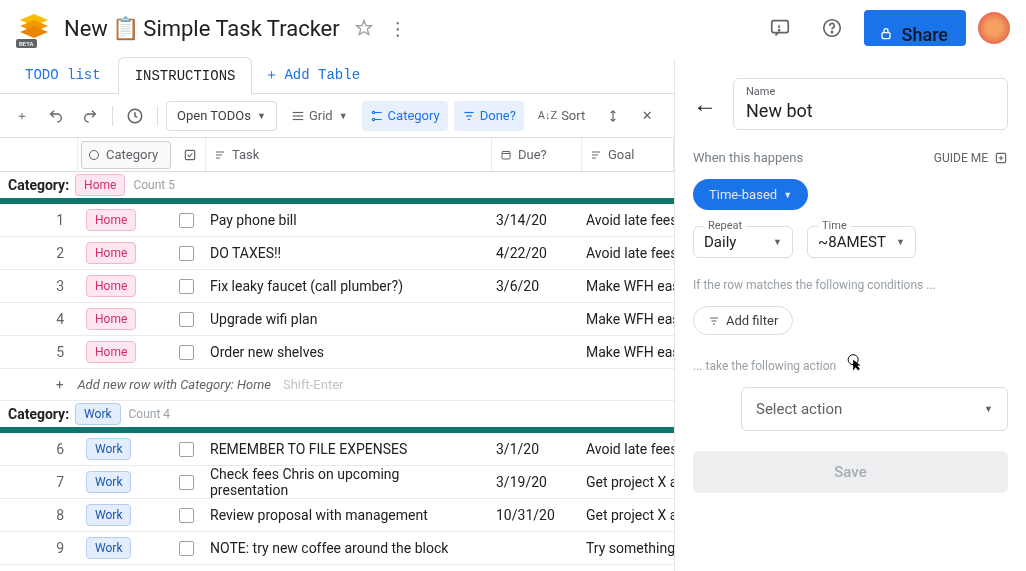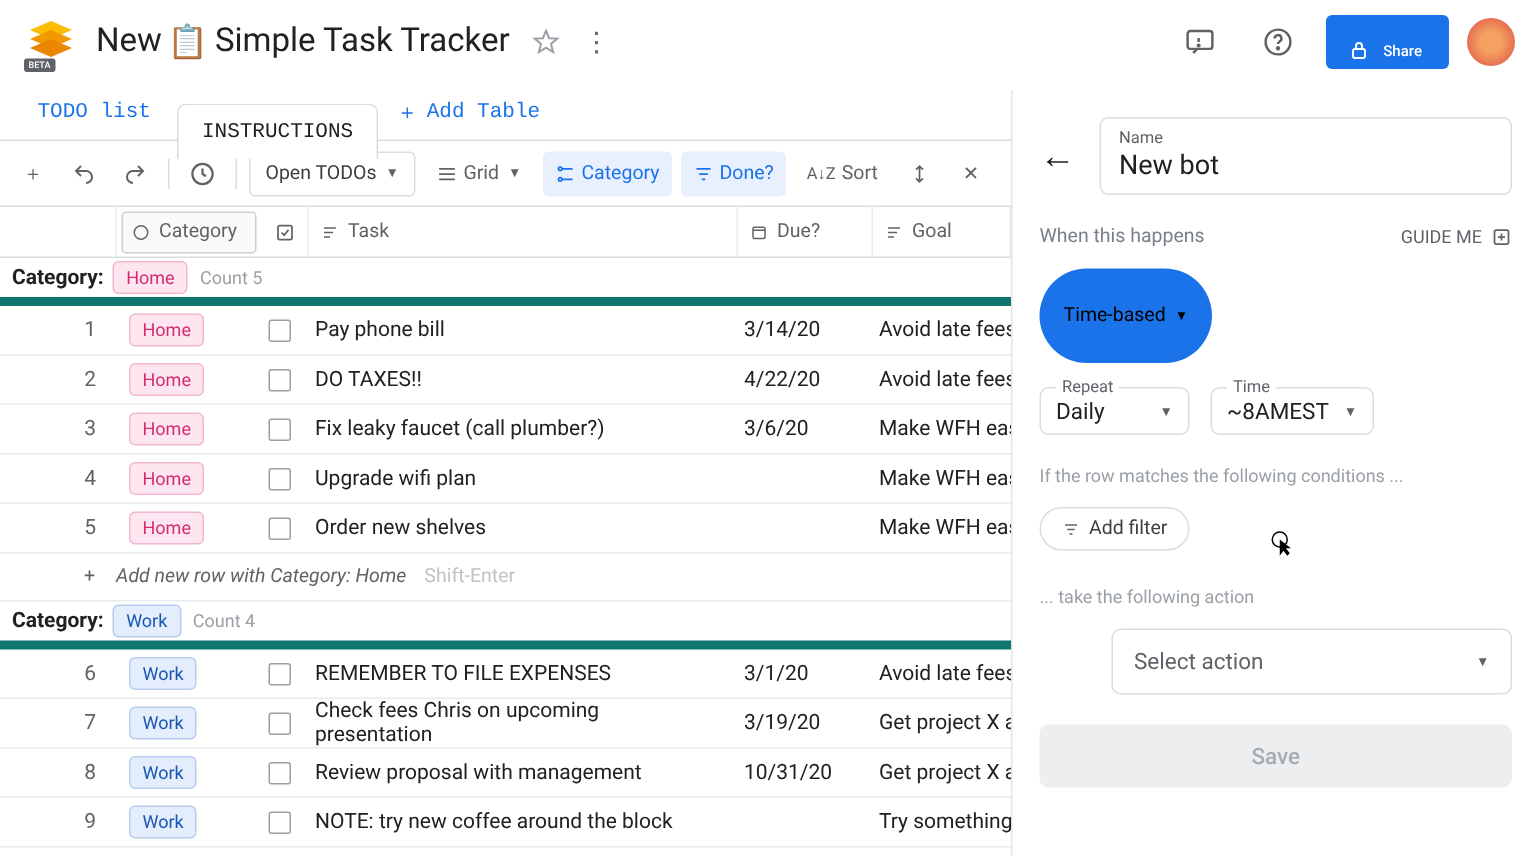--- a/index.html
+++ b/index.html
@@ -8,25 +8,25 @@
 .logo { width: 36px; height: 36px; margin-right: 12px; position: relative; }
 .logo svg { width: 36px; height: 36px; }
 .logo-beta { position: absolute; bottom: -2px; left: 0; font-size: 6px; background: #5f6368; color: #fff; padding: 1px 3px; border-radius: 2px; font-weight: 500; }
 .doc-title { font-size: 22px; color: #202124; display: flex; gap: 4px; }
 .doc-title .icon-inline { font-size: 22px; }
 .star-btn { margin-left: 12px; color: #5f6368; cursor: pointer; width: 24px; height: 24px; display: flex; align-items: center; justify-content: center; }
 .more-btn { margin-left: 8px; color: #5f6368; cursor: pointer; width: 28px; height: 28px; display: flex; align-items: center; justify-content: center; font-size: 18px; }
 .header-spacer { flex: 1; }
 .header-right { display: flex; align-items: center; gap: 12px; }
 .icon-btn { width: 40px; height: 40px; display: flex; align-items: center; justify-content: center; color: #5f6368; border-radius: 50%; cursor: pointer; }
-.share-btn { background: #1a73e8; color: #ffffff; padding: 12px 18px 0 14px; height: 36px; border-radius: 4px; display: flex; align-items: center; gap: 8px; font-size: 10px; font-weight: 500; cursor: pointer; }
+.share-btn { background: #1a73e8; color: #0f172a; padding: 12px 18px 0 14px; height: 36px; border-radius: 4px; display: flex; align-items: center; gap: 8px; font-size: 18px; font-weight: 500; cursor: pointer; }
 .avatar { width: 32px; height: 32px; border-radius: 50%; background: radial-gradient(circle, #f4a261 30%, #e76f51 70%); }
 .tabs-row { display: flex; align-items: center; padding: 0 8px; border-bottom: 1px solid #dadce0; height: 38px; font-family: Liberation Mono, monospace; }
 .tab { padding: 0 16px; height: 100%; display: flex; align-items: center; font-size: 14px; color: #1a73e8; cursor: pointer; border: 1px solid transparent; border-bottom: none; border-radius: 6px 6px 0 0; }
-.tab.active { color: #202124; font-weight: 500; border-color: #dadce0; background: #fff; position: relative; top: 13px; }
+.tab.active { color: #202124; font-weight: 500; border-color: #dadce0; background: #fff; position: relative; top: 1px; }
 .add-table { color: #1a73e8; display: flex; align-items: center; gap: 6px; padding: 0 12px; font-size: 14px; cursor: pointer; }
 .toolbar { display: flex; align-items: center; padding: 4px 8px; gap: 6px; border-bottom: 1px solid #dadce0; height: 44px; }
 .tool-icon { width: 28px; height: 28px; display: flex; align-items: center; justify-content: center; color: #5f6368; cursor: pointer; border-radius: 4px; }
 .tool-sep { width: 1px; height: 20px; background: #dadce0; margin: 0 2px; }
 .view-select { border: 1px solid #dadce0; border-radius: 4px; padding: 4px 10px; display: flex; align-items: center; gap: 6px; font-size: 13px; color: #3c4043; cursor: pointer; height: 30px; }
 .tool-chip { display: flex; align-items: center; gap: 4px; padding: 4px 8px; border-radius: 4px; font-size: 13px; color: #5f6368; cursor: pointer; height: 30px; }
 .tool-chip.accent { color: #1a73e8; background: #e8f0fe; }
 .tool-chip .caret { font-size: 9px; margin-left: 2px; }
 .col-headers { display: flex; border-bottom: 1px solid #dadce0; height: 34px; background: #fff; align-items: center; }
 .col { display: flex; align-items: center; gap: 6px; padding: 0 8px; color: #5f6368; font-size: 13px; border-right: 1px solid #e8eaed; height: 100%; }
@@ -56,21 +56,21 @@
 .add-row .hint { color: #c0c3c7; font-style: normal; margin-left: 4px; }
 .sidepanel { position: absolute; top: 60px; right: 0; width: 352px; height: 511px; background: #fff; border-left: 1px solid #e4e4e4; padding: 18px 18px; }
 .sp-top { display: flex; align-items: flex-start; gap: 16px; margin-bottom: 20px; }
 .sp-back { font-size: 24px; color: #202124; cursor: pointer; margin-top: 12px; }
 .sp-name-wrap { flex: 1; border: 1px solid #dadce0; border-radius: 6px; padding: 6px 12px 8px; }
 .sp-name-label { font-size: 11px; color: #5f6368; }
 .sp-name-val { font-size: 18px; color: #202124; margin-top: 2px; }
 .sp-section-hdr { display: flex; justify-content: space-between; align-items: center; margin-bottom: 14px; }
 .sp-section-title { font-size: 13px; color: #79808a; }
 .sp-guide { color: #5f6368; font-size: 12px; display: flex; align-items: center; gap: 6px; cursor: pointer; }
-.pill-btn { background: #1a73e8; color: #000000; border-radius: 999px; padding: 24px 16px; display: inline-flex; align-items: center; gap: 6px; font-size: 13px; cursor: pointer; }
+.pill-btn { background: #1a73e8; color: #e5e5e5; border-radius: 999px; padding: 8px 16px; display: inline-flex; align-items: center; gap: 6px; font-size: 13px; cursor: pointer; }
 .sp-row { display: flex; gap: 14px; margin-top: 16px; }
 .sp-select { border: 1px solid #dadce0; border-radius: 6px; padding: 6px 10px 6px; min-width: 100px; position: relative; }
 .sp-select-label { font-size: 11px; color: #5f6368; position: absolute; top: -8px; left: 10px; background: #fff; padding: 0 4px; }
 .sp-select-val { font-size: 15px; color: #202124; display: flex; align-items: center; justify-content: space-between; gap: 10px; }
 .sp-condition { font-size: 12px; color: #9aa0a6; margin-top: 20px; }
 .sp-addfilter { border: 1px solid #dadce0; border-radius: 999px; padding: 6px 14px; display: inline-flex; align-items: center; gap: 6px; font-size: 13px; color: #3c4043; margin-top: 14px; cursor: pointer; }
 .sp-actionselect { border: 1px solid #dadce0; border-radius: 6px; padding: 12px 14px; margin-top: 14px; display: flex; justify-content: space-between; align-items: center; color: #5f6368; font-size: 15px; cursor: pointer; margin-left: 48px; }
 .sp-save { background: #eceef0; color: #a7acb2; text-align: center; padding: 12px; border-radius: 6px; margin-top: 20px; font-size: 15px; font-weight: 500; cursor: default; }
 .cursor-ptr { position: absolute; top: 352px; right: 162px; font-size: 16px; pointer-events: none; }
 .main-area { width: 674px; height: 477px; overflow: hidden; }

